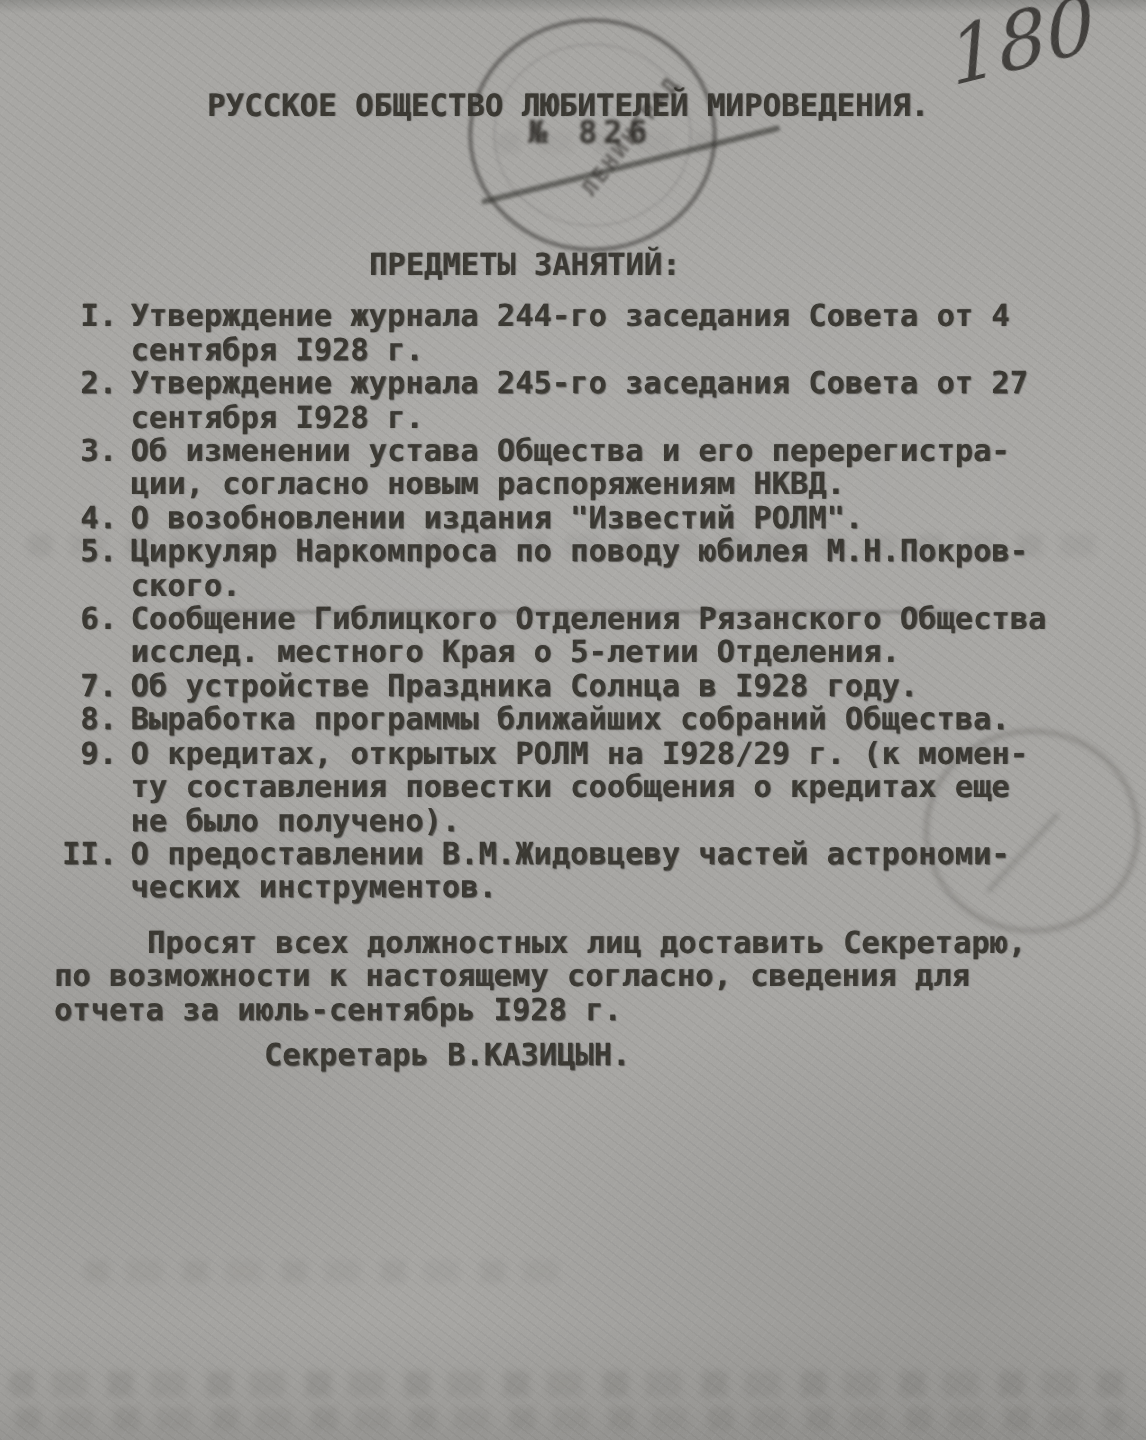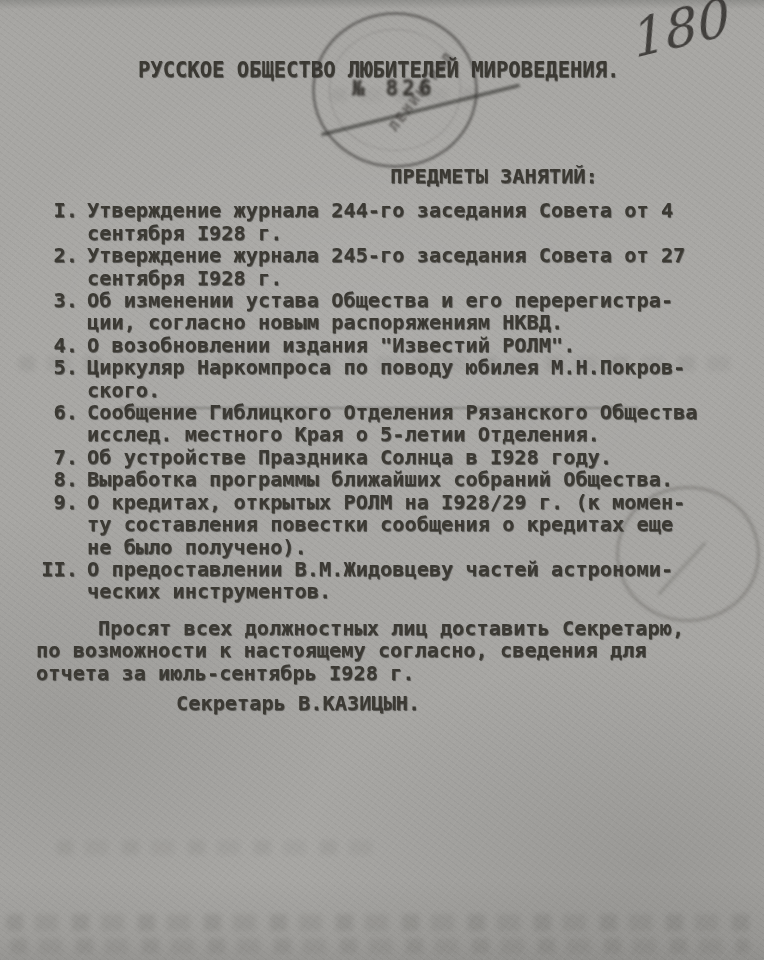--- a/index.html
+++ b/index.html
@@ -54,21 +54,21 @@
   }
   .secondary-stamp .mark{
     position:absolute; left:28px; top:78px; width:70px; height:3px;
     background:rgba(55,53,49,.22); transform:rotate(-48deg);
   }
   .main-text{ position:absolute; left:36px; top:146px; width:706px;
     font-size:20.3px; line-height:22.4px; font-weight:bold; }
   .pre{ white-space:pre-line; }
   .intro{ text-indent:48px; }
   .start-time{ padding-left:178px; margin-top:4px; white-space:nowrap; }
-  .agenda-heading{ padding-left:210px; margin-top:19px; white-space:nowrap;text-align:center; }
+  .agenda-heading{ padding-left:210px; margin-top:19px; white-space:nowrap; }
   .agenda{ margin-top:12px; }
   .agenda-item{ display:flex; }
   .agenda-item .num{ width:42px; flex:0 0 42px; text-align:right; padding-right:9px; }
   .agenda-item .txt{ flex:1; }
   .closing{ margin-top:14px; text-indent:62px; }
   .signature{ padding-left:140px; margin-top:8px; white-space:nowrap; }
   .ink-smear{
     position:absolute; left:118px; top:407px; width:520px; height:2px;
     background:rgba(52,50,46,.30); filter:blur(1px);
   }

